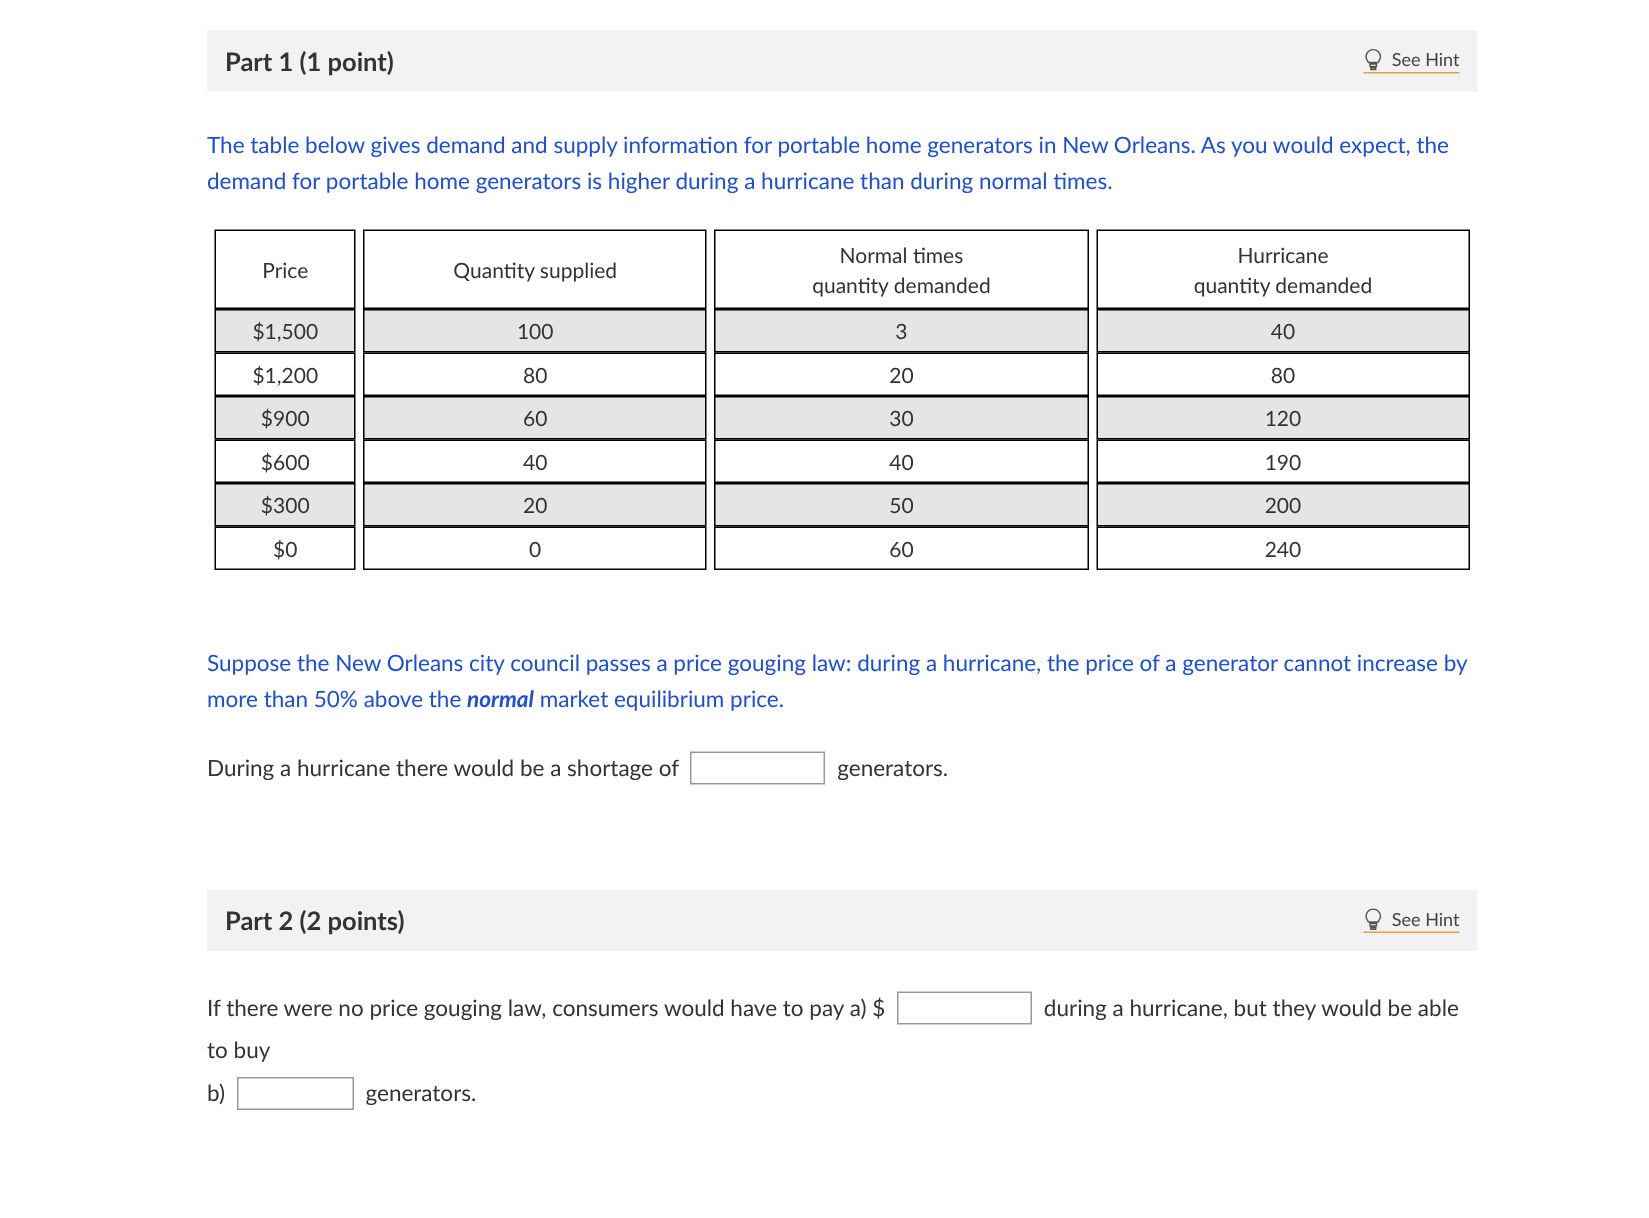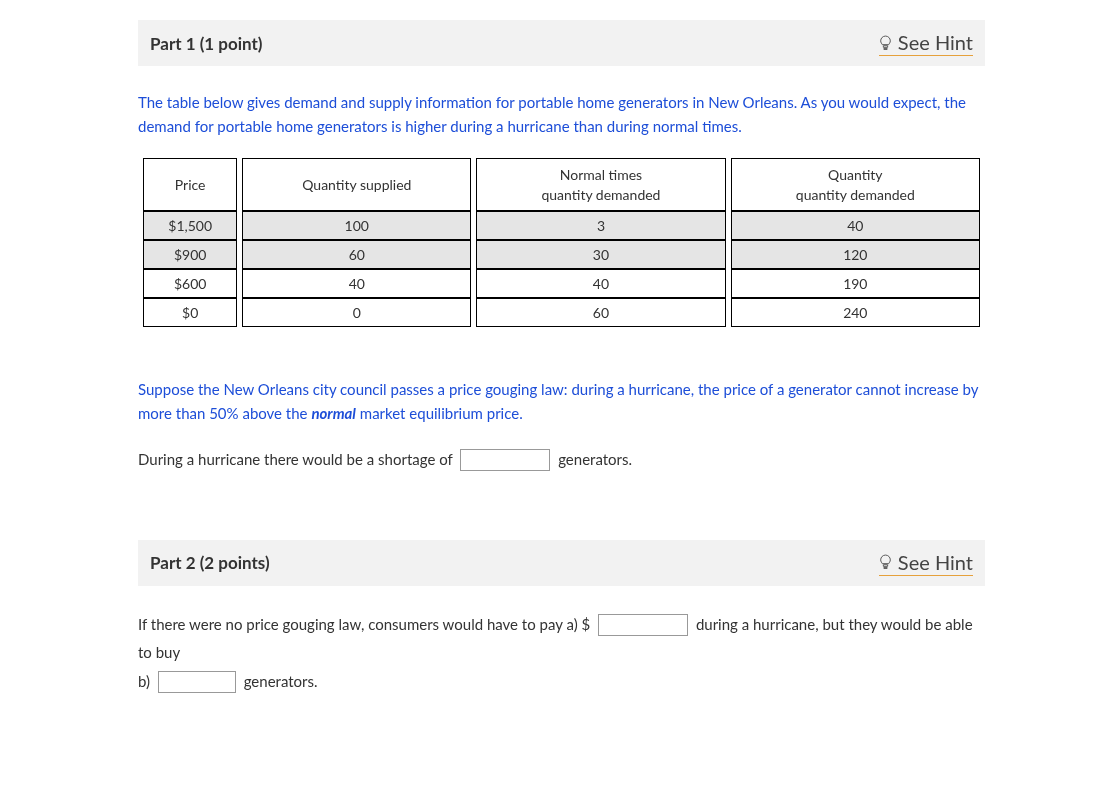--- a/index.html
+++ b/index.html
@@ -25,21 +25,21 @@
   }
   .part-title {
     font-weight: 700;
     font-size: 17px;
     color: #333;
   }
   .see-hint {
     display: flex;
     align-items: center;
     gap: 6px;
-    font-size: 20px;
+    font-size: 12px;
     color: #444;
     text-decoration: none;
     border-bottom: 1px solid #e6a13b;
     padding-bottom: 1px;
     cursor: pointer;
   }
   .see-hint .bulb {
     width: 13px;
     height: 15px;
     display: inline-block;
@@ -111,43 +111,55 @@
   <table class="data-table">
     <thead>
       <tr>
         <th>Price</th>
         <th>Quantity supplied</th>
         <th>
           <span>Normal times</span><br>
           <span>quantity demanded</span>
         </th>
         <th>
-          <span>Quantity</span><br>
+          <span>Hurricane</span><br>
           <span>quantity demanded</span>
         </th>
       </tr>
     </thead>
     <tbody>
         <tr class="shade">
           <td>$1,500</td>
           <td>100</td>
           <td>3</td>
           <td>40</td>
         </tr>
+        <tr>
+          <td>$1,200</td>
+          <td>80</td>
+          <td>20</td>
+          <td>80</td>
+        </tr>
         <tr class="shade">
           <td>$900</td>
           <td>60</td>
           <td>30</td>
           <td>120</td>
         </tr>
         <tr>
           <td>$600</td>
           <td>40</td>
           <td>40</td>
           <td>190</td>
+        </tr>
+        <tr class="shade">
+          <td>$300</td>
+          <td>20</td>
+          <td>50</td>
+          <td>200</td>
         </tr>
         <tr>
           <td>$0</td>
           <td>0</td>
           <td>60</td>
           <td>240</td>
         </tr>
       </tbody>
   </table>
 

